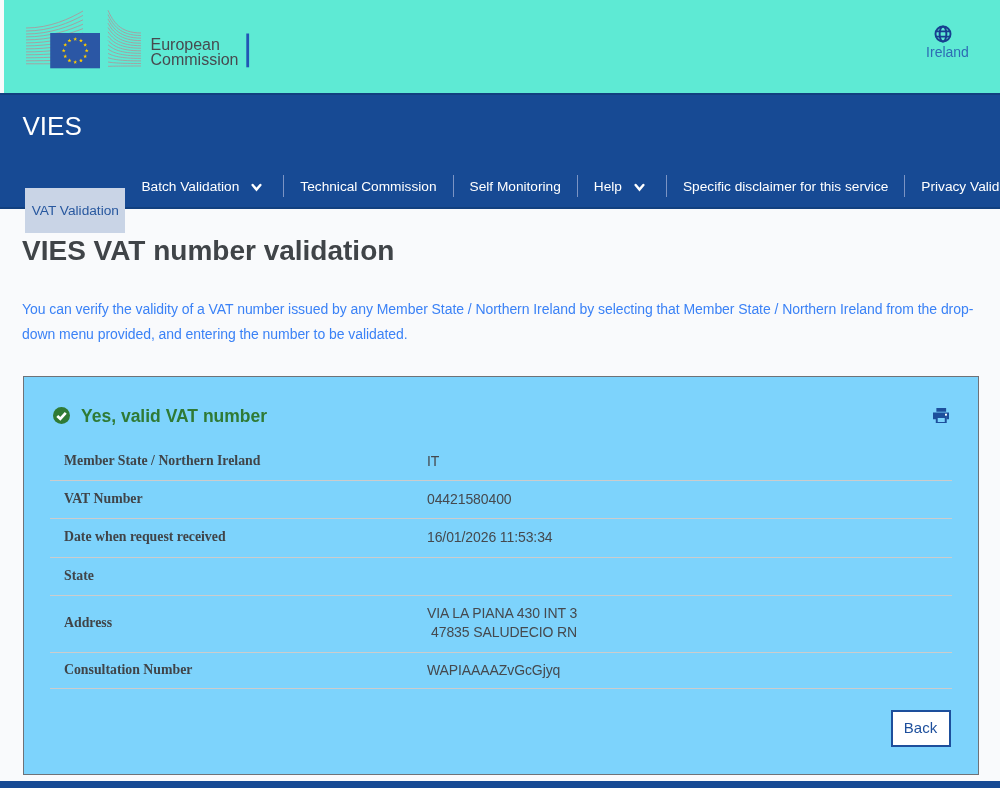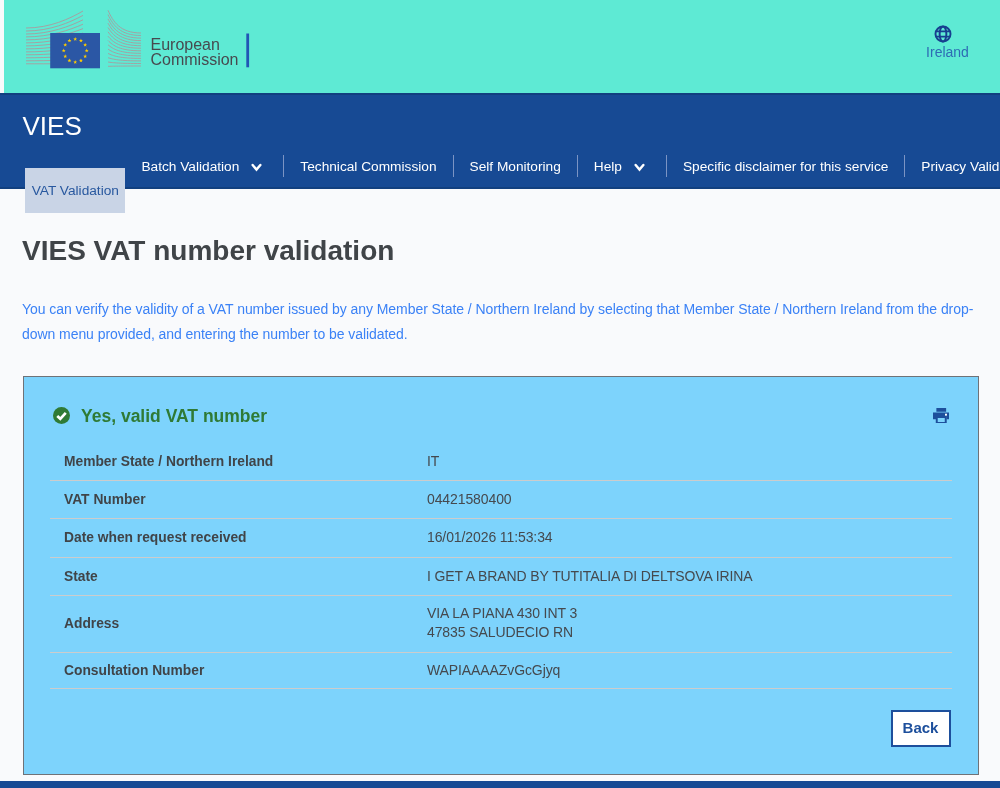--- a/index.html
+++ b/index.html
@@ -3,41 +3,41 @@
 <meta charset="utf-8">
 <title>VIES VAT number validation</title>
 <style>
 * { margin:0; padding:0; box-sizing:border-box; }
 html,body { width:1000px; height:788px; overflow:hidden; }
 body { font-family:"Liberation Sans", sans-serif; background:#f9fafc; position:relative; }
 #header { position:absolute; top:0; left:4px; width:1000px; height:93px; background:#5eead4; }
 #logo { position:absolute; left:0px; top:0px; }
 #lang { position:absolute; left:921px; top:24.5px; width:45px; text-align:center; }
 #lang .txt { font-size:14px; color:#2e6cb4; position:absolute; top:19.9px; left:0; width:45px; }
-#band { position:absolute; top:93px; left:0; width:1000px; height:96px; background:#174a94; border-top:2px solid #12407f; }
+#band { position:absolute; top:93px; left:0; width:1000px; height:116px; background:#174a94; border-top:2px solid #12407f; }
 #band .darkline { position:absolute; bottom:0; left:0; width:100%; height:2px; background:#12407f; }
 #vies { position:absolute; left:22.5px; top:15.5px; color:#ffffff; font-size:26px; line-height:30px; }
 #nav { position:absolute; left:25.2px; bottom:0px; height:45px; white-space:nowrap; font-size:13.7px; z-index:3; }
 #nav .item { display:inline-block; vertical-align:top; height:45px; line-height:45px; color:#ffffff; padding:0 16px; }
 #nav .active { background:#c9d4e6; color:#28589f; padding:0 6.5px; margin-right:0px;margin-top:24px; }
 #nav .sep { display:inline-block; vertical-align:top; width:1px; height:22px; margin-top:11px; background:#7b94c4; }
 #nav .chev { display:inline-block; width:11px; height:11px; margin-left:12px; margin-right:5px; position:relative; top:2px; }
 h1 { position:absolute; left:22px; top:235px; font-size:28px; line-height:32px; color:#404448; font-weight:bold; }
 #para { position:absolute; left:22px; top:296.5px; font-size:14px; letter-spacing:-0.06px; line-height:25px; color:#3b82f6; }
 #para .l { white-space:nowrap; }
 #box { position:absolute; left:23px; top:376px; width:956px; height:399px; border:1px solid #6f7277; background:#7dd3fc; }
 #result-head { position:absolute; left:29px; top:30px; height:18px; }
 #result-head .ck { float:left; }
 #result-head .t { float:left; margin-left:11px; font-size:17.5px; line-height:18px; font-weight:bold; color:#2f7a35; }
 #print { position:absolute; right:29px; top:31px; }
 #tbl { position:absolute; left:26px; top:67px; width:902px; }
 .row { position:relative; border-bottom:1px solid #cccccc; }
-.row .lab { position:absolute; left:14px; top:calc(50% - 1px); transform:translateY(-50%); font-size:13.8px; font-weight:bold; color:#404448; }
-.row .val { position:absolute; left:377px; top:calc(50% - 1px); transform:translateY(-50%); font-size:14px; letter-spacing:-0.1px; color:#45494e; line-height:19px; }
-#backbtn { position:absolute; right:27.5px; bottom:27.5px; width:60px; height:37px; border:2px solid #1d4f9c; background:#ffffff; color:#1d4f9c; font-size:15px; font-weight:bold; text-align:center; line-height:32px; }
+.row .lab { position:absolute; left:14px; top:calc(50% - 1px); transform:translateY(-50%); font-size:13.8px; font-weight:bold; color:#404448;font-family:Liberation Serif, serif; }
+.row .val { position:absolute; left:377px; top:calc(50% - 1px); transform:translateY(-50%); font-size:14px; letter-spacing:-0.1px; color:#45494e; line-height:19px;text-align:right; }
+#backbtn { position:absolute; right:27.5px; bottom:27.5px; width:60px; height:37px; border:2px solid #1d4f9c; background:#ffffff; color:#1d4f9c; font-size:15px; font-weight:normal; text-align:center; line-height:32px; }
 #footer { position:absolute; top:781px; left:0; width:1000px; height:7px; background:#174a94; }
 </style>
 </head>
 <body>
 <div id="header">
   <svg id="logo" width="250" height="75" viewBox="0 0 250 75">
     <g stroke="#a3a3a3" stroke-width="1" fill="none">
       <path d="M22 28.0 C46 28.0 66 18.6 79 11.0"></path>
         <path d="M22 31.0 C46 31.0 66 22.4 79 15.4"></path>
         <path d="M22 34.0 C46 34.0 66 26.2 79 19.8"></path>
@@ -132,21 +132,20 @@
     <div class="row" style="height:38px">
         <span class="lab">VAT Number</span>
         <span class="val">04421580400</span>
       </div>
     <div class="row" style="height:39px">
         <span class="lab">Date when request received</span>
         <span class="val">16/01/2026 11:53:34</span>
       </div>
     <div class="row" style="height:38px">
         <span class="lab">State</span>
-        <span class="val">I GET A BRAND BY TUTITALIA DI DELTSOVA IRINA</span>
       </div>
     <div class="row" style="height:57px">
         <span class="lab">Address</span>
         <span class="val">VIA LA PIANA 430 INT 3<br>47835 SALUDECIO RN</span>
       </div>
     <div class="row" style="height:36px">
         <span class="lab">Consultation Number</span>
         <span class="val">WAPIAAAAZvGcGjyq</span>
       </div>
   </div>

